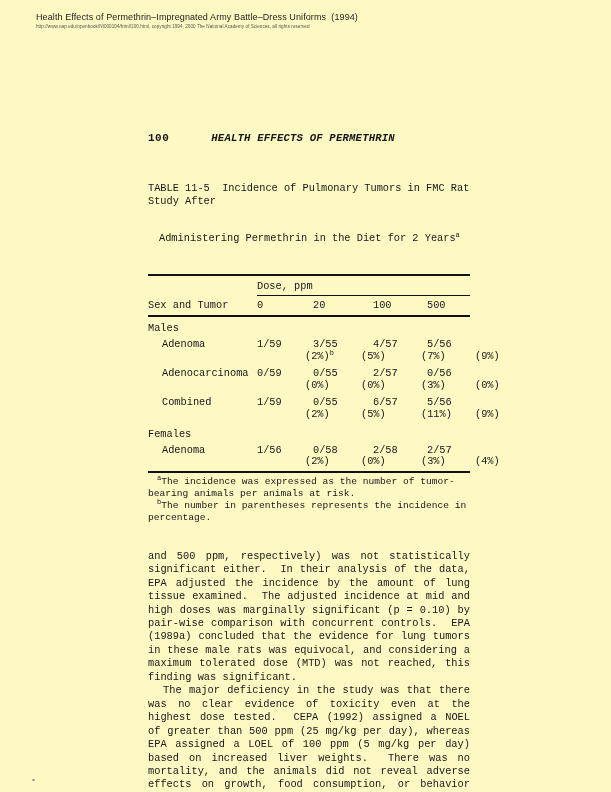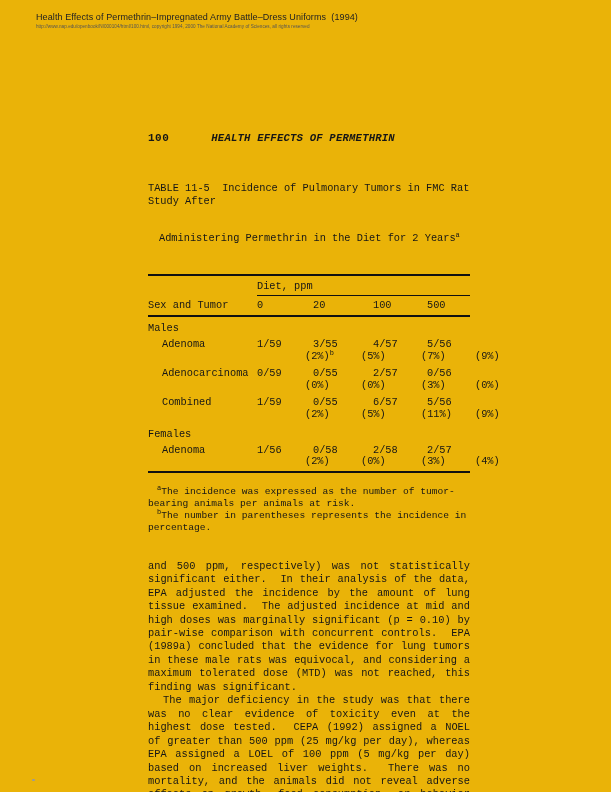--- a/index.html
+++ b/index.html
@@ -1,19 +1,19 @@
 <!DOCTYPE html>
 <html><head>
 <meta charset="utf-8">
 <style>
   html,body{margin:0;padding:0;background:#ffffff;}
   .sheet{
     position:relative;
     width:611px;height:792px;
-    background:#eab308;
+    background:#fef9c3;
     font-family:"Liberation Serif", serif;
     color:#161616;
     overflow:hidden;
   }
   
   .book-header{position:absolute;left:36px;top:12px;width:560px;font-family:"Liberation Sans",sans-serif;}
   .book-title{font-size:9px;color:#222;letter-spacing:.1px;white-space:pre;}
   .source-line{font-size:4.6px;color:#555;margin-top:2px;white-space:pre;letter-spacing:.05px;}
 
   .content{position:absolute;left:148px;top:132px;width:322px;font-family:Liberation Mono, monospace;}
@@ -35,21 +35,21 @@
   .trow{display:grid;grid-template-columns:109px 56px 60px 54px 43px;}
   .dose-row{margin-top:4px;}
   .dose-span{grid-column:2 / -1;border-bottom:1.2px solid #111;padding-bottom:3px;white-space:pre;}
   .head-row{padding:4px 0 4px 0;}
   .sec-label{padding:5px 0 2px 0;}
   .tumor-label{padding-left:14px;}
   .cell{line-height:11.4px;}
   .data-row{padding:3px 0 3px 0;}
   .pct-line{display:block;padding-left:48px;}
 
-  .footnotes{font-size:9.6px;line-height:12px;margin-top:13px;}
+  .footnotes{font-size:9.6px;line-height:12px;margin-top:3px;}
   .footnote{margin:0;text-indent:9px;white-space:pre-wrap;}
 
   .body-text{margin-top:26px;font-size:10.35px;line-height:13.45px;text-align:justify;}
   .body-text p{margin:0;white-space:pre-wrap;}
   .body-text p.indented{text-indent:15px;}
 
   .speck{position:absolute;left:32px;top:779px;width:3px;height:2px;background:#9a9a9a;border-radius:1px;}
 </style>
 </head>
 <body>
@@ -71,21 +71,21 @@
     <div class="table-caption">
       <div>TABLE 11-5  Incidence of Pulmonary Tumors in FMC Rat Study After</div>
       <div class="caption-l2"><span>Administering Permethrin in the Diet for 2 Years</span><sup>a</sup></div>
     </div>
 
     <div class="rule rule-top"></div>
 
     <div class="tbl">
       <div class="trow dose-row">
         <span></span>
-        <span class="dose-span">Diet, ppm</span>
+        <span class="dose-span">Dose, ppm</span>
       </div>
       <div class="trow head-row">
         <span class="cell">Sex and Tumor</span>
         <span class="cell">0</span>
         <span class="cell">20</span>
         <span class="cell">100</span>
         <span class="cell">500</span>
       </div>
       <div class="rule rule-mid"></div>
       <div id="table-body">

